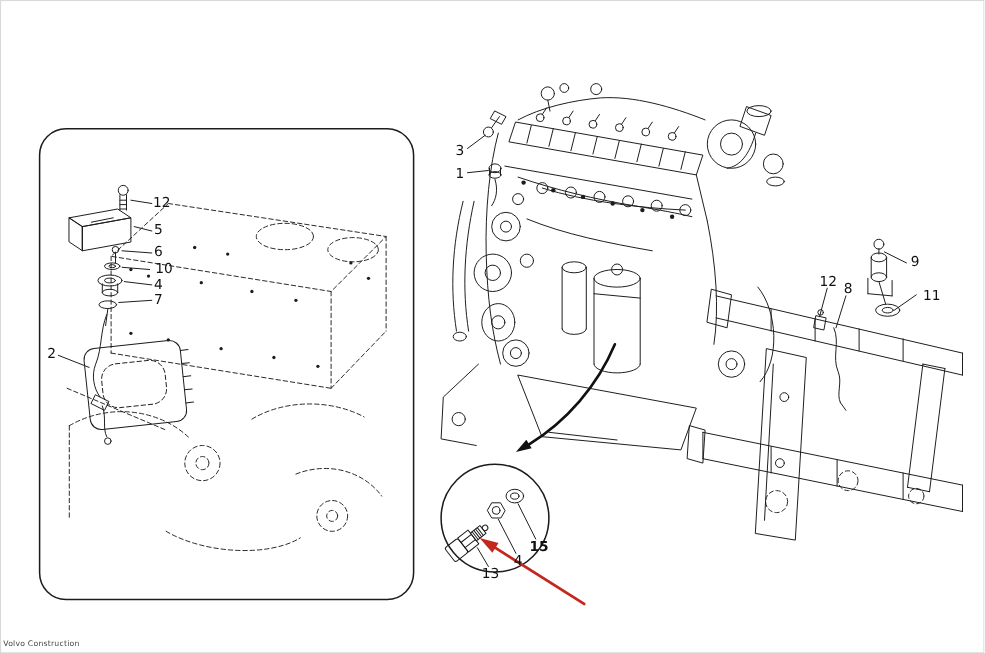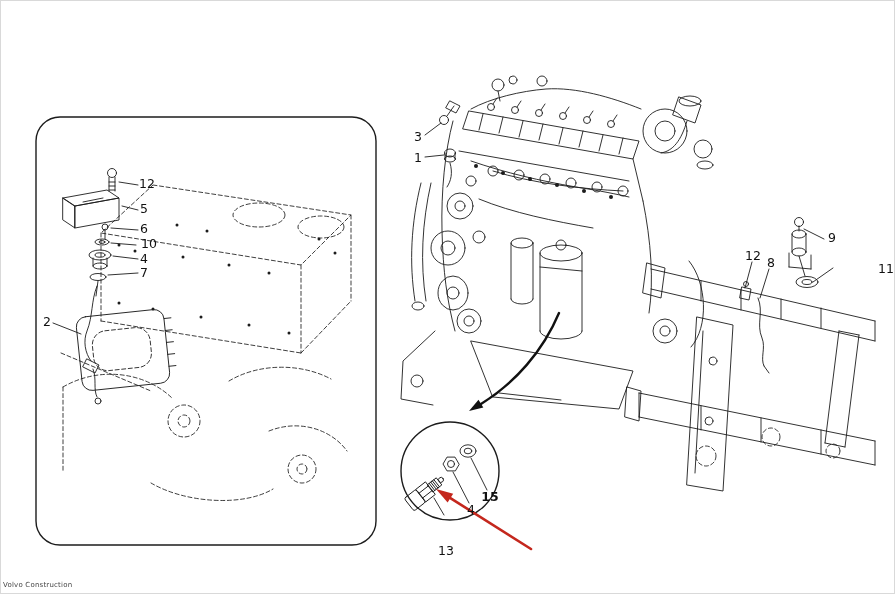--- a/index.html
+++ b/index.html
@@ -343,20 +343,20 @@
   <div class="callout" style="left:148px; top:243px;">10</div>
   <div class="callout" style="left:143px; top:258px;">4</div>
   <div class="callout" style="left:143px; top:272px;">7</div>
   <div class="callout" style="left:46px;  top:321px;">2</div>
 
   <div class="callout" style="left:417px; top:136px;">3</div>
   <div class="callout" style="left:417px; top:157px;">1</div>
   <div class="callout" style="left:752px; top:255px;">12</div>
   <div class="callout" style="left:770px; top:262px;">8</div>
   <div class="callout" style="left:831px; top:237px;">9</div>
-  <div class="callout" style="left:885px; top:268px;">11</div>
+  <div class="callout" style="left:846px; top:268px;">11</div>
 
   <div class="callout" style="left:489px; top:496px;font-weight:bold;">15</div>
   <div class="callout" style="left:470px; top:509px;">4</div>
-  <div class="callout" style="left:445px; top:521px;margin-top:29px;">13</div>
+  <div class="callout" style="left:445px; top:521px;">13</div>
 
   <div class="watermark">Volvo Construction</div>
 </div>
 
 </body></html>

